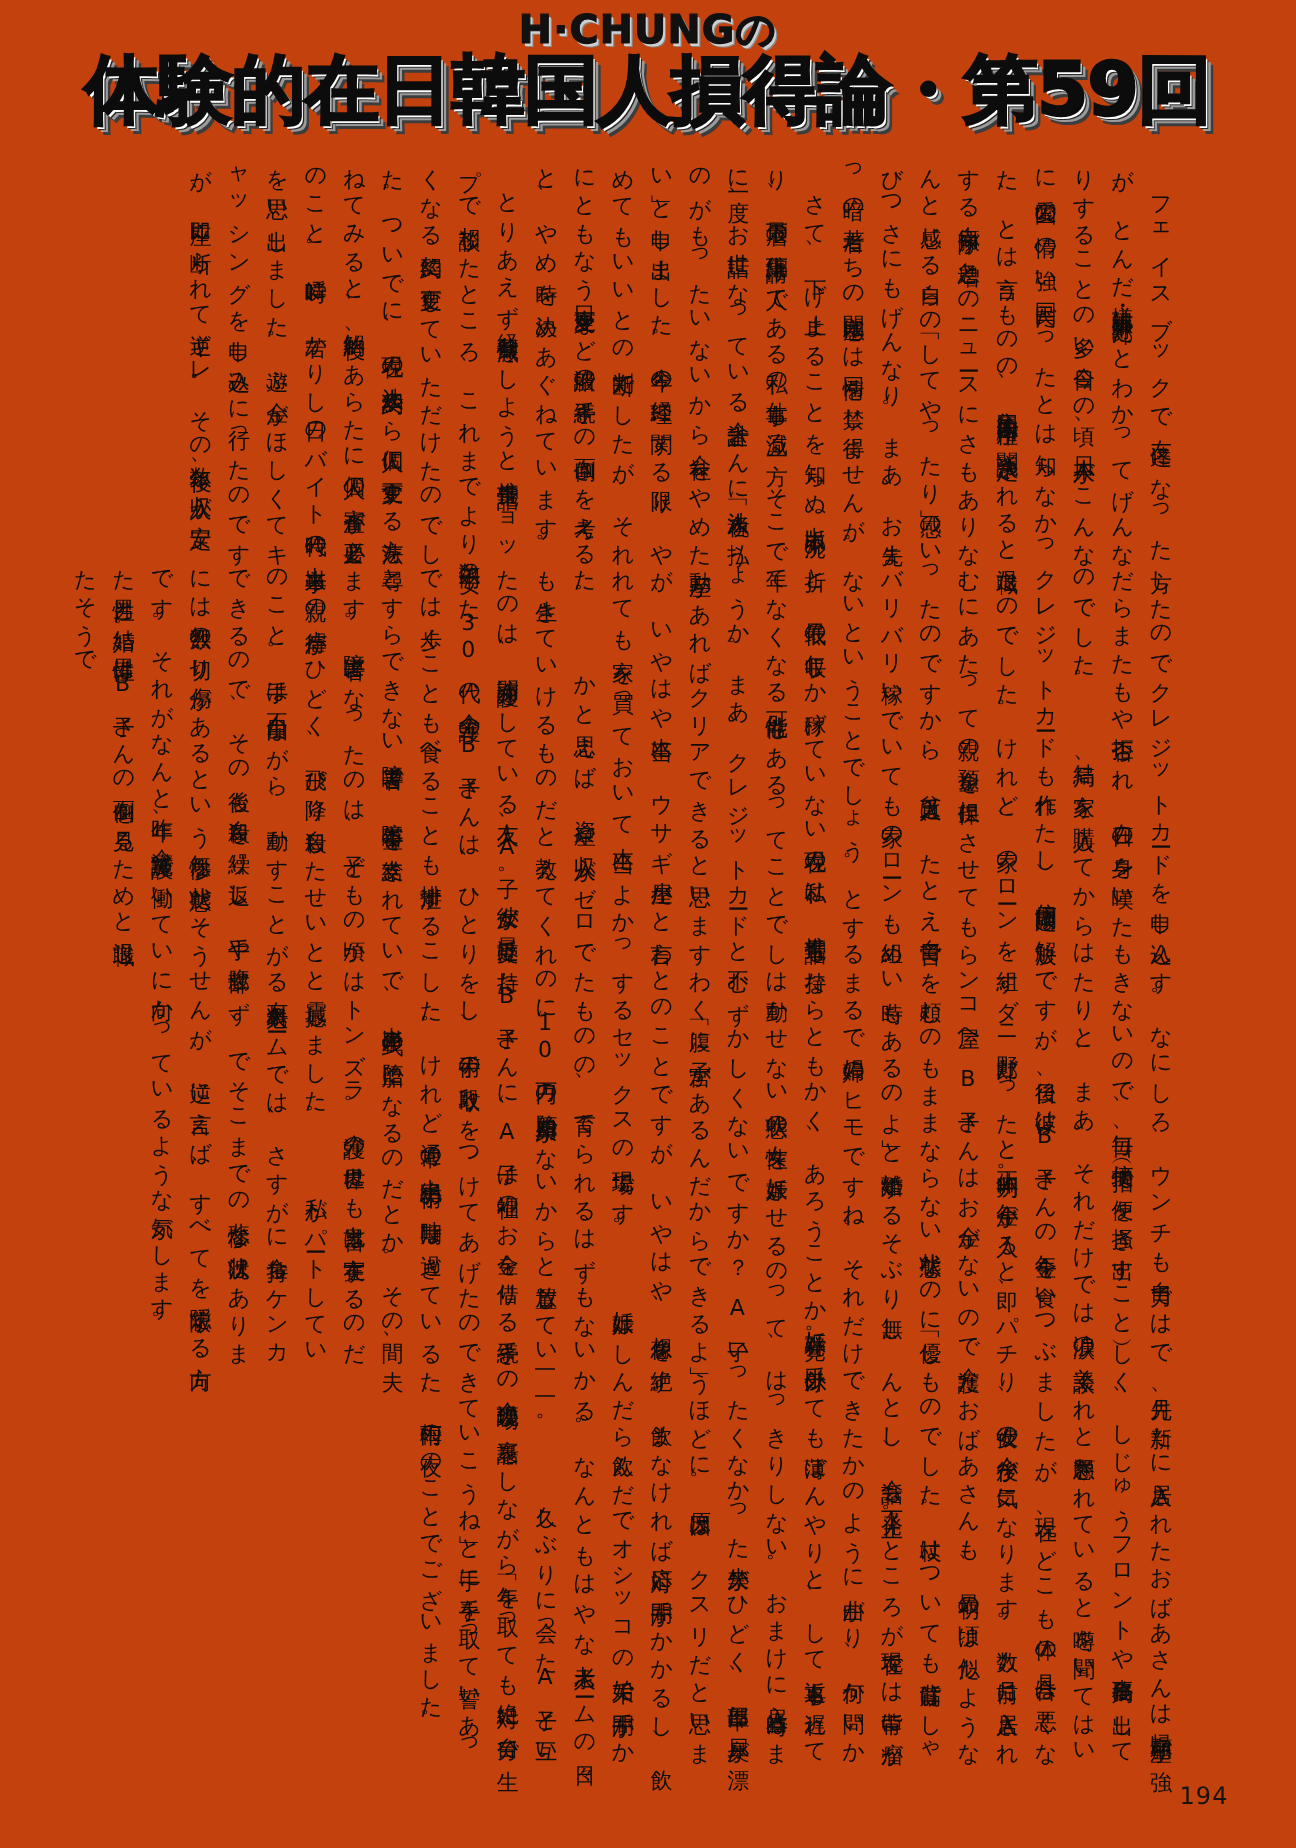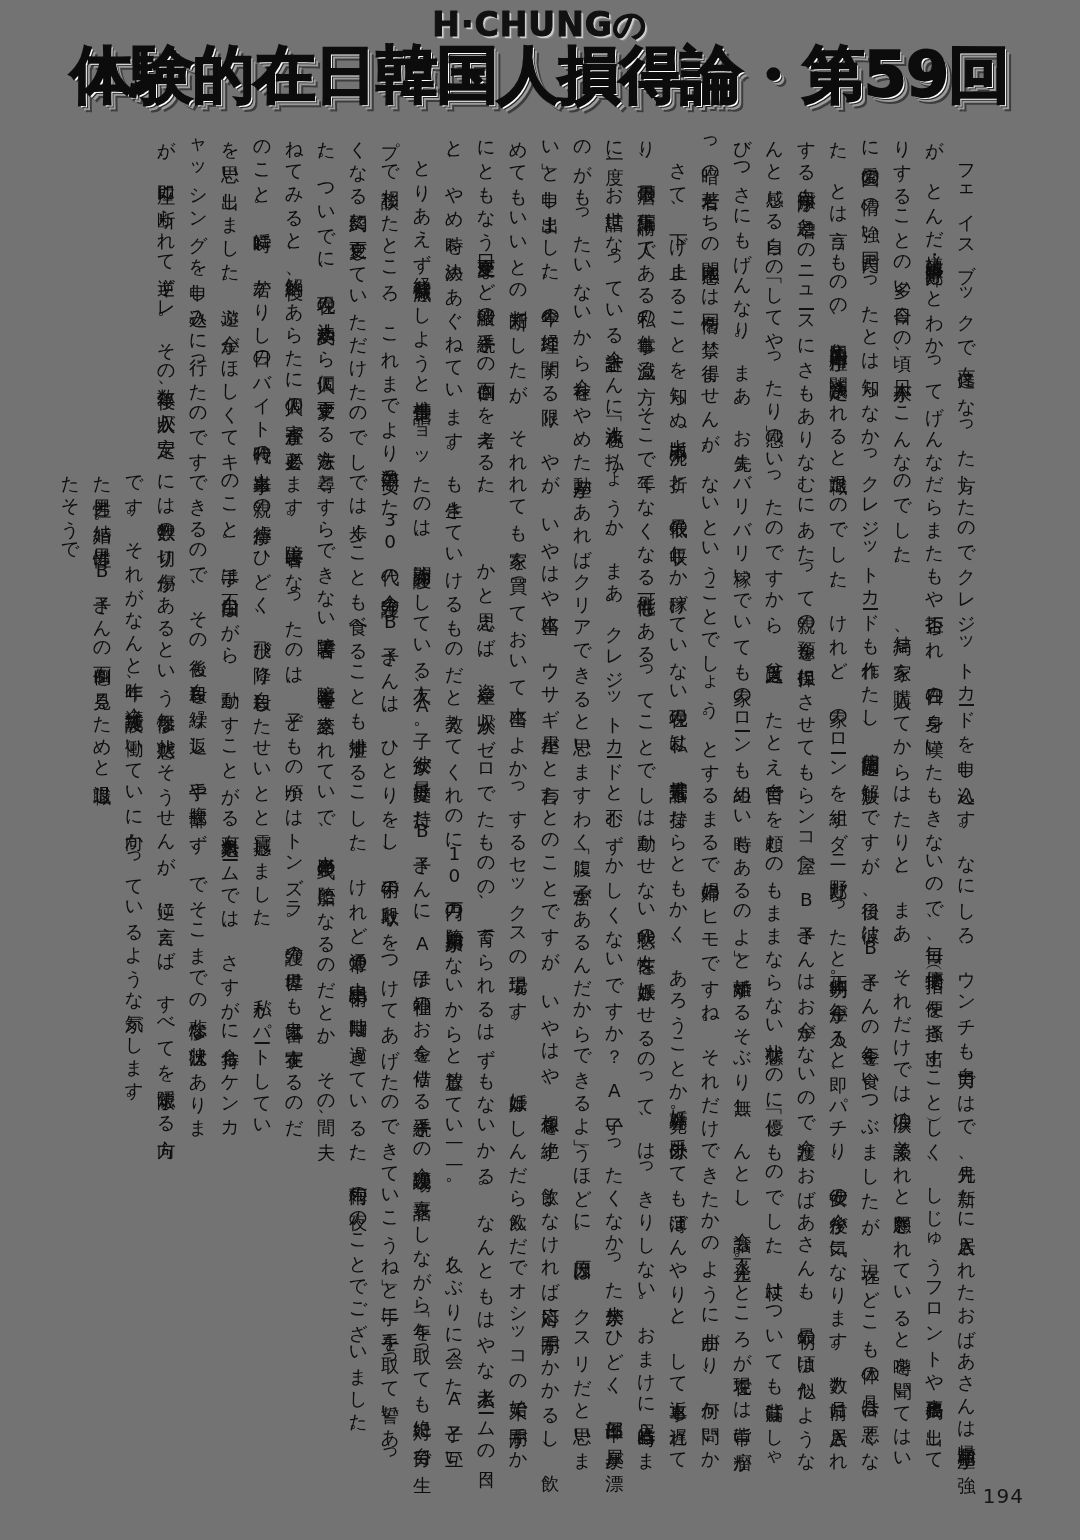--- a/index.html
+++ b/index.html
@@ -13,21 +13,21 @@
     font-family: "DejaVu Sans", "Liberation Sans", sans-serif;
     color: #0a0a0a;
     position: relative;
     overflow: hidden;
   }
 
   #page {
     position: relative;
     width: 1080px;
     height: 1540px;
-    background: #737373;
+    background: #c2410c;
   }
 
   
   .masthead {
     position: absolute;
     left: 0;
     top: 8px;
     width: 1080px;
     text-align: center;
   }

